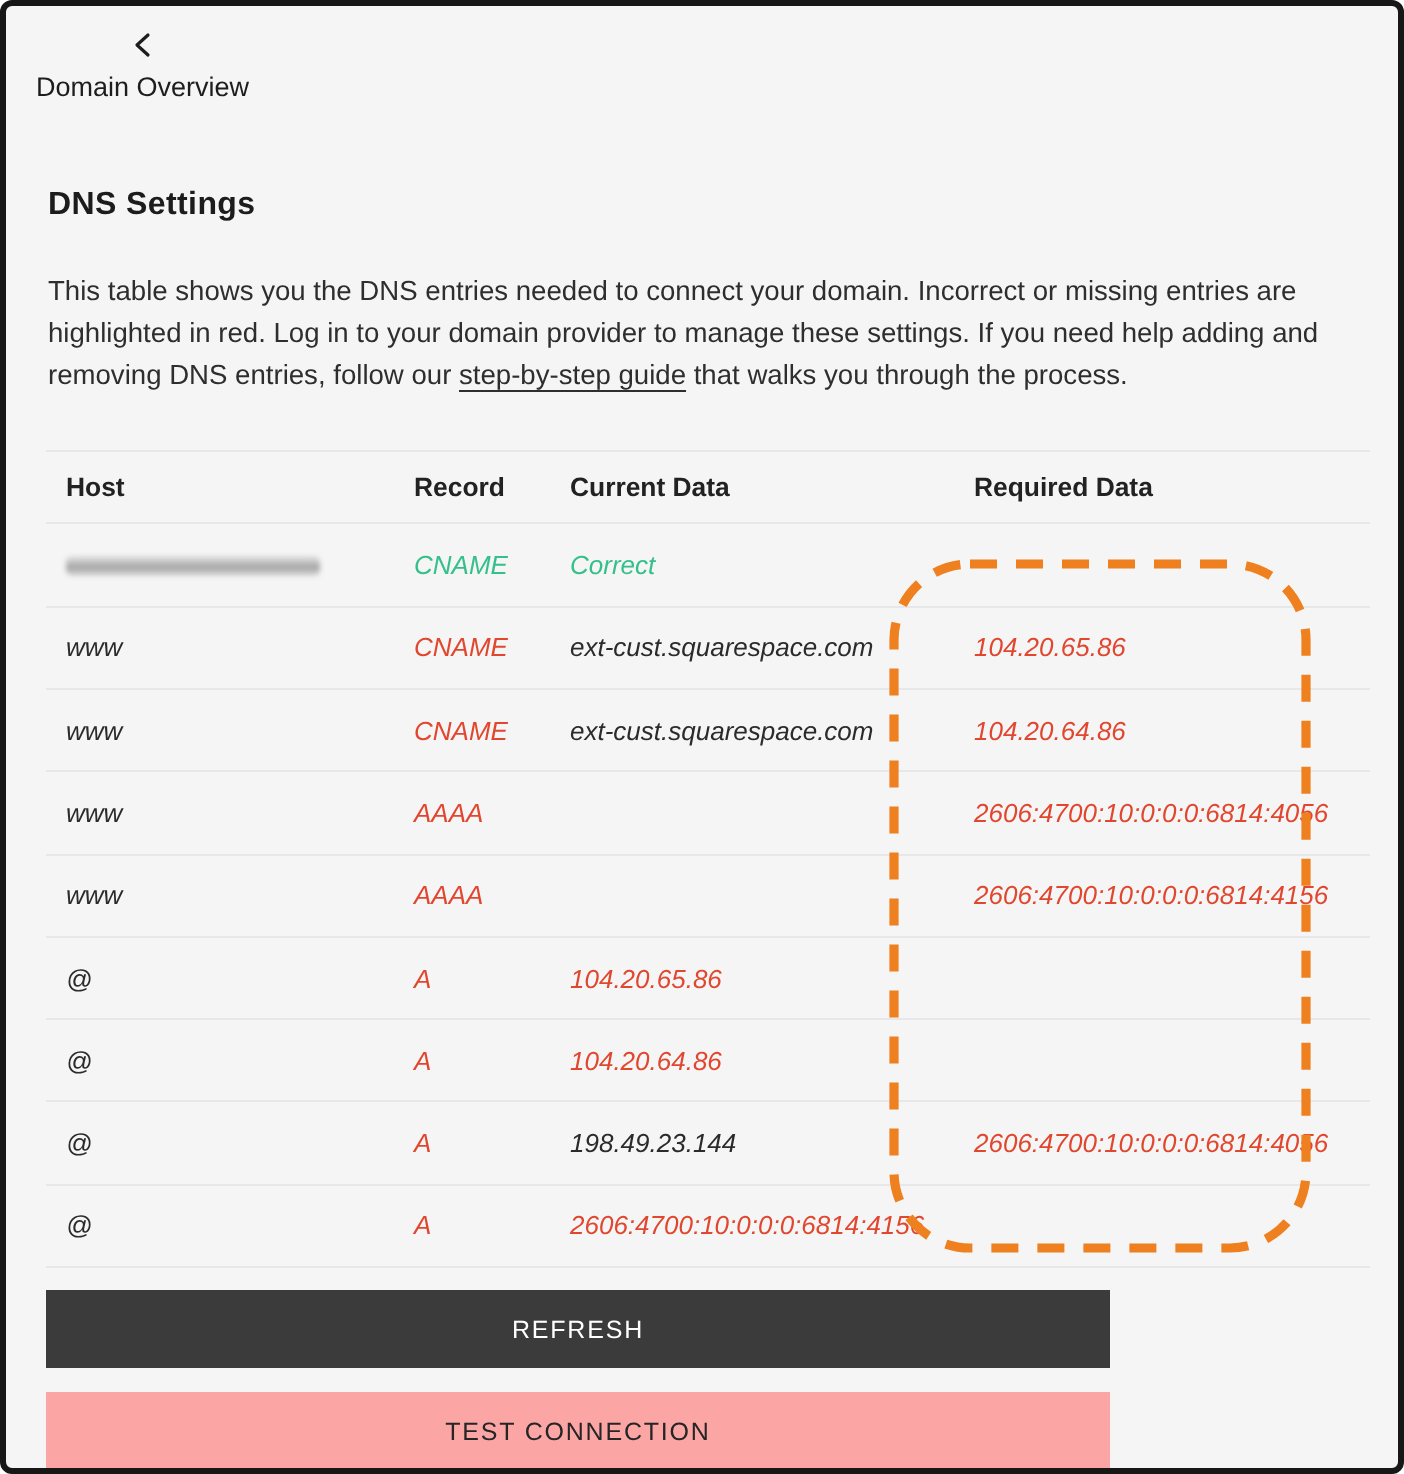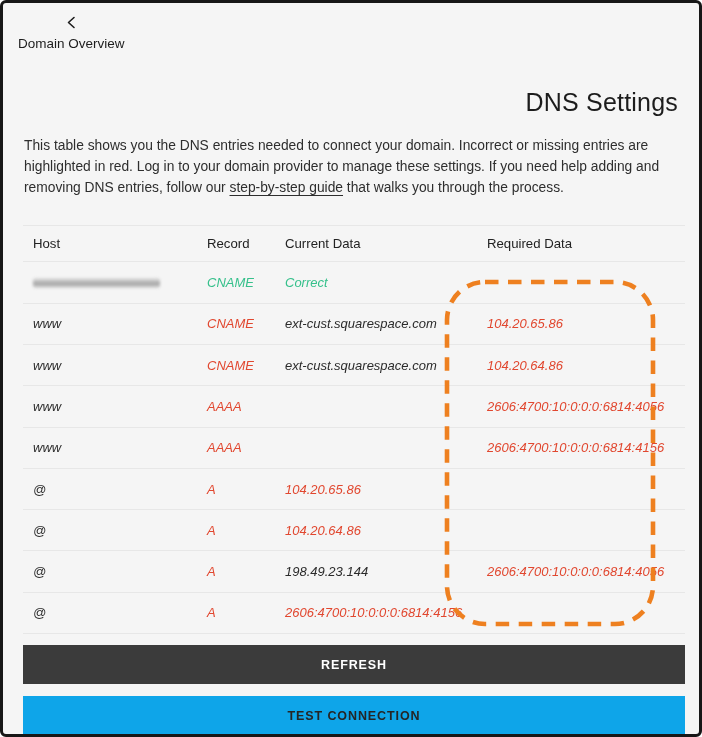--- a/index.html
+++ b/index.html
@@ -27,26 +27,25 @@
     font-size: 13.5px;
     cursor: pointer;
     text-decoration: none;
     flex-direction: column;
   }
   .back svg { display: block; }
 
   
   h1.title {
     margin: 40px 21px 0 21px;
-    font-size: 25px;
+    font-size: 16px;
     line-height: 23px;
-    font-weight: normal;
+    font-weight: bold;
     color: #1c1c1c;
     letter-spacing: 0.2px;
-    text-align: right;
   }
 
   
   p.desc {
     margin: 22px 21px 0 21px;
     width: 661px;
     font-size: 13.8px;
     line-height: 20.8px;
     color: #2e2e2e;
   }
@@ -68,54 +67,54 @@
     display: grid;
     grid-template-columns: 174px 78px 202px 1fr;
     align-items: center;
     padding-left: 10px;
     border-bottom: 1px solid #e7e7e7;
   }
   .thead { height: 36px; }
   .trow  { height: 41.3px; font-style: italic; }
   .hcell {
     font-size: 13.2px;
-    font-weight: normal;
+    font-weight: bold;
     color: #222222;
   }
   .cell { font-size: 13px; color: #2b2b2b; }
   .cell.ok    { color: #35c08b; }
   .cell.error { color: #e1472f; }
   .redacted-bar {
     width: 127px; height: 10px;
     border-radius: 3px;
     background: linear-gradient(180deg, #e3e3e3 0%, #bcbcbc 38%, #a3a3a3 55%, #dadada 100%);
     filter: blur(1.4px);
   }
 
   
   .btn {
     display: block;
-    width: 662px;
+    width: 532px;
     height: 39px;
     margin: 0 20px;
     border: none;
     font-family: "Liberation Sans", "DejaVu Sans", sans-serif;
     font-size: 12.5px;
-    font-weight: bold;
+    font-weight: normal;
     letter-spacing: 0.9px;
     cursor: pointer;
   }
   .btn.refresh {
     margin-top: 11px;
     background: #3b3b3b;
     color: #ffffff;
   }
   .btn.test {
     margin-top: 12px;
-    background: #0ea5e9;
+    background: #fca5a5;
     color: #252525;
   }
 
   
   .highlight {
     position: absolute;
     left: 441px; top: 276px;
     width: 212px; height: 348px;
     pointer-events: none;
   }

